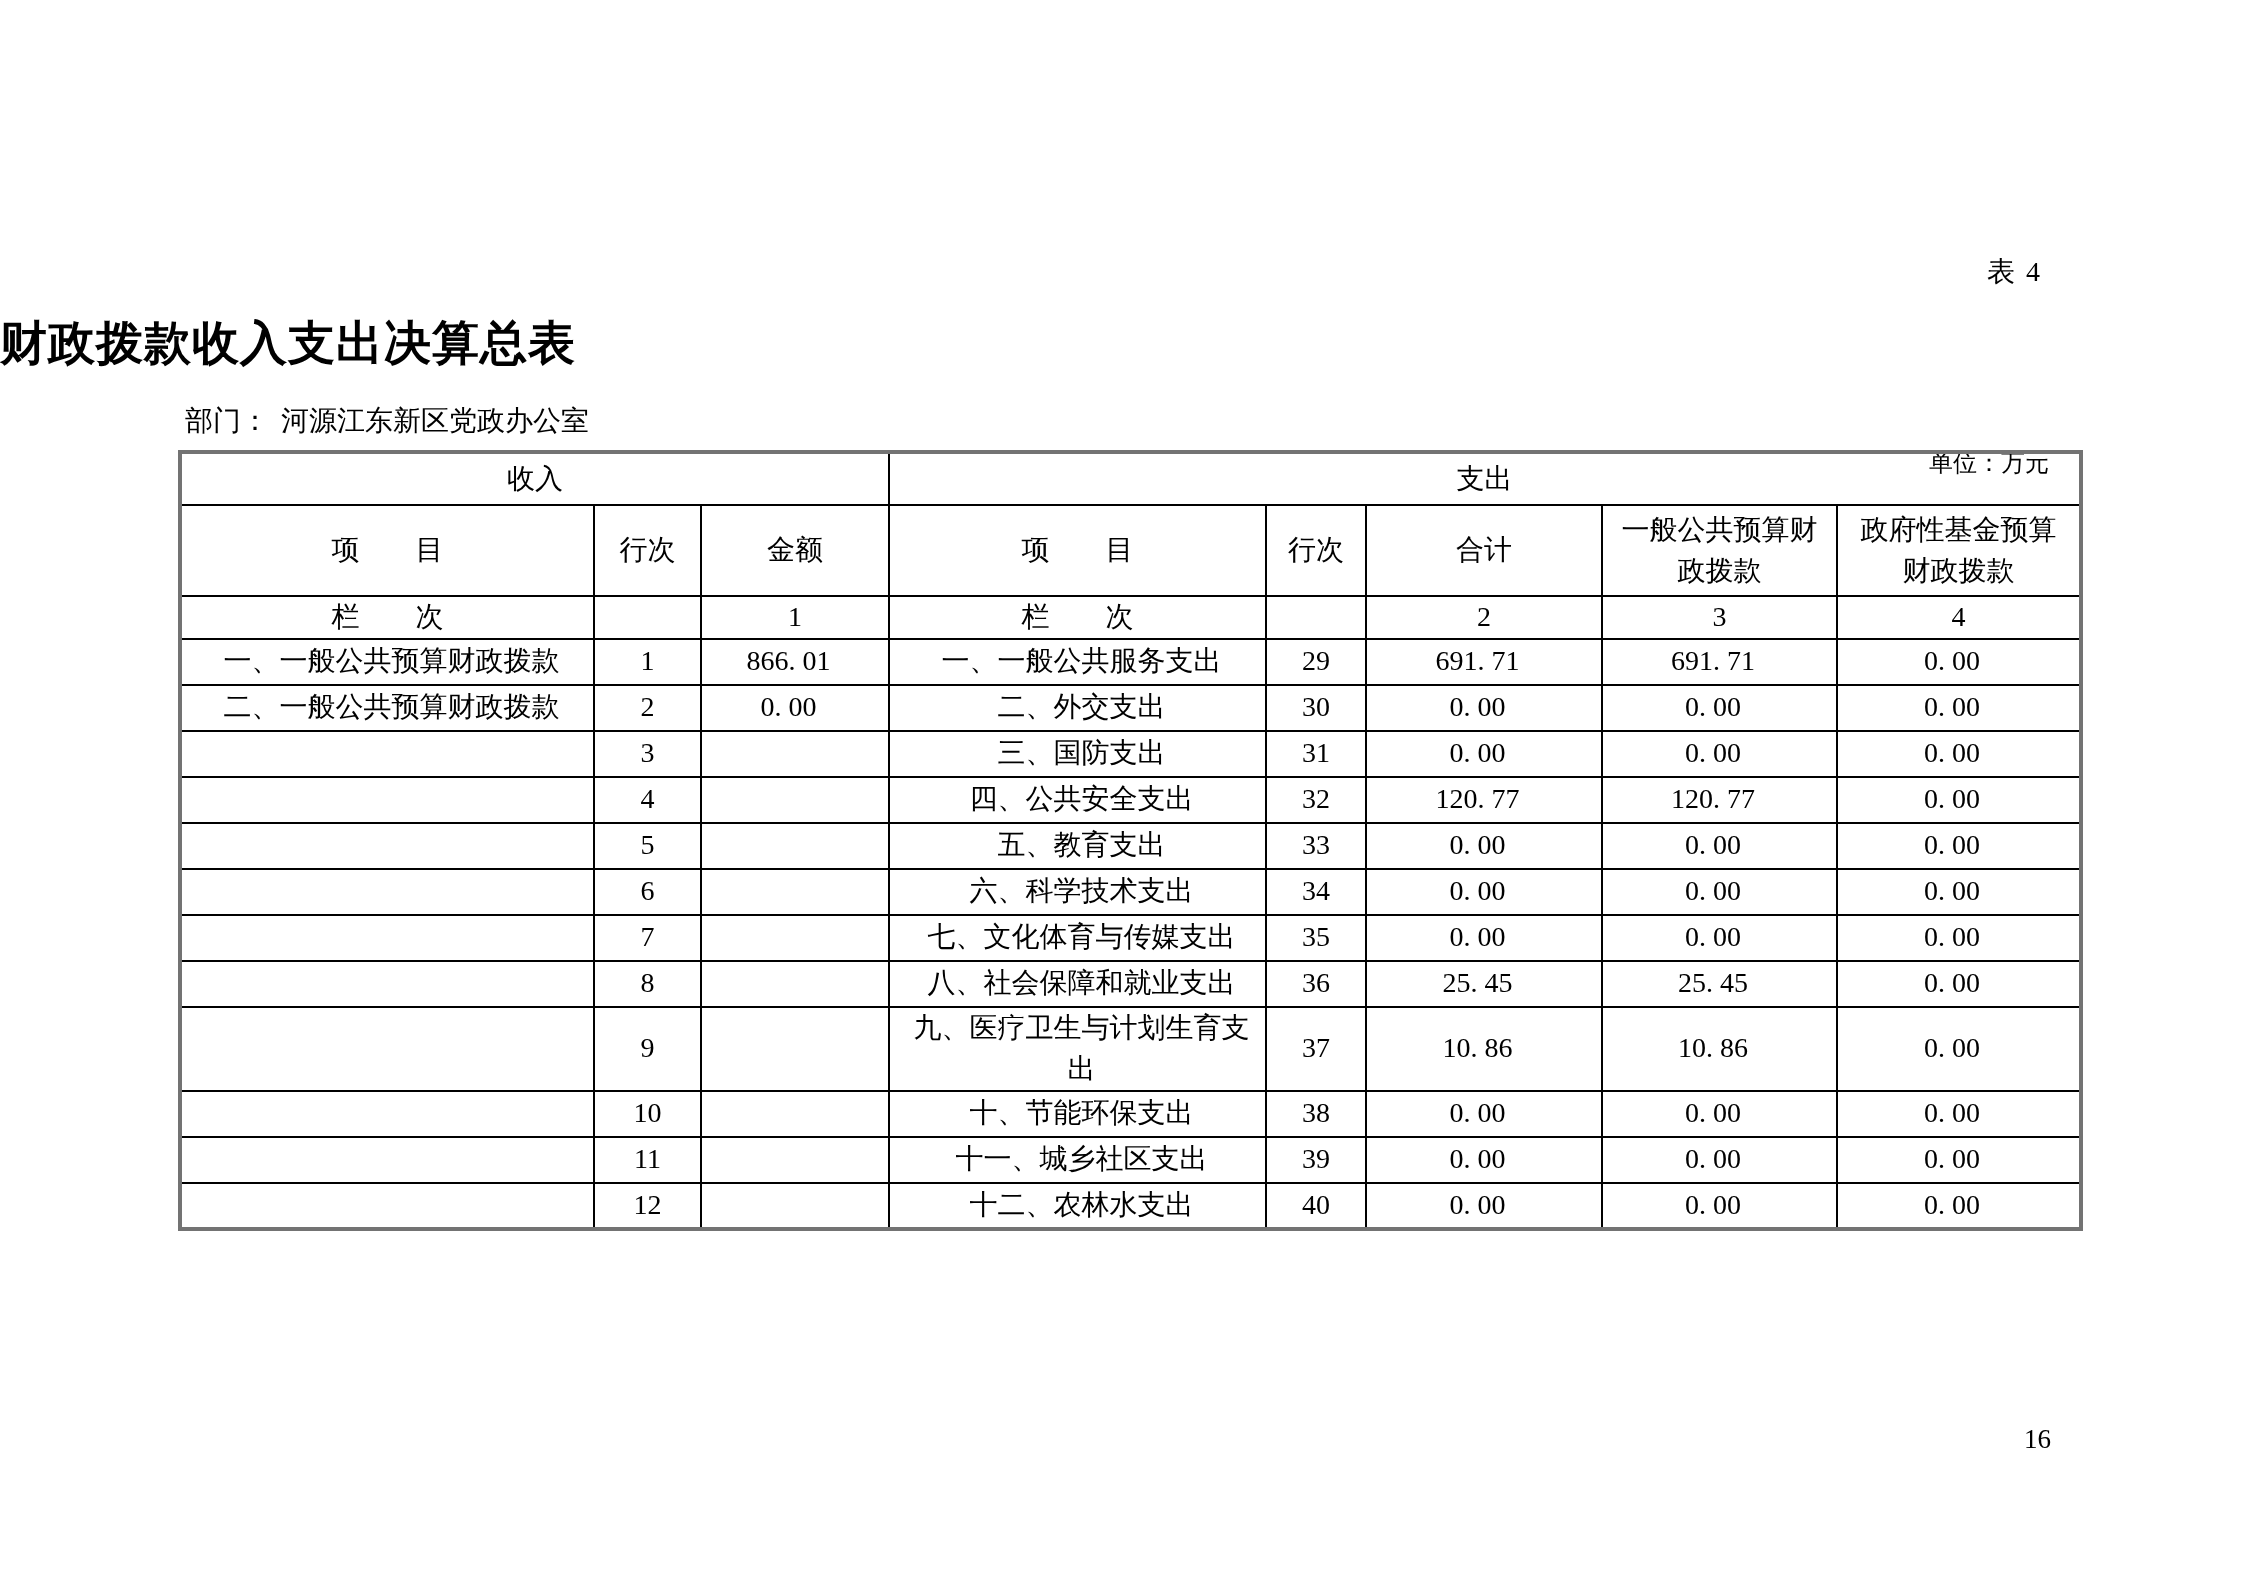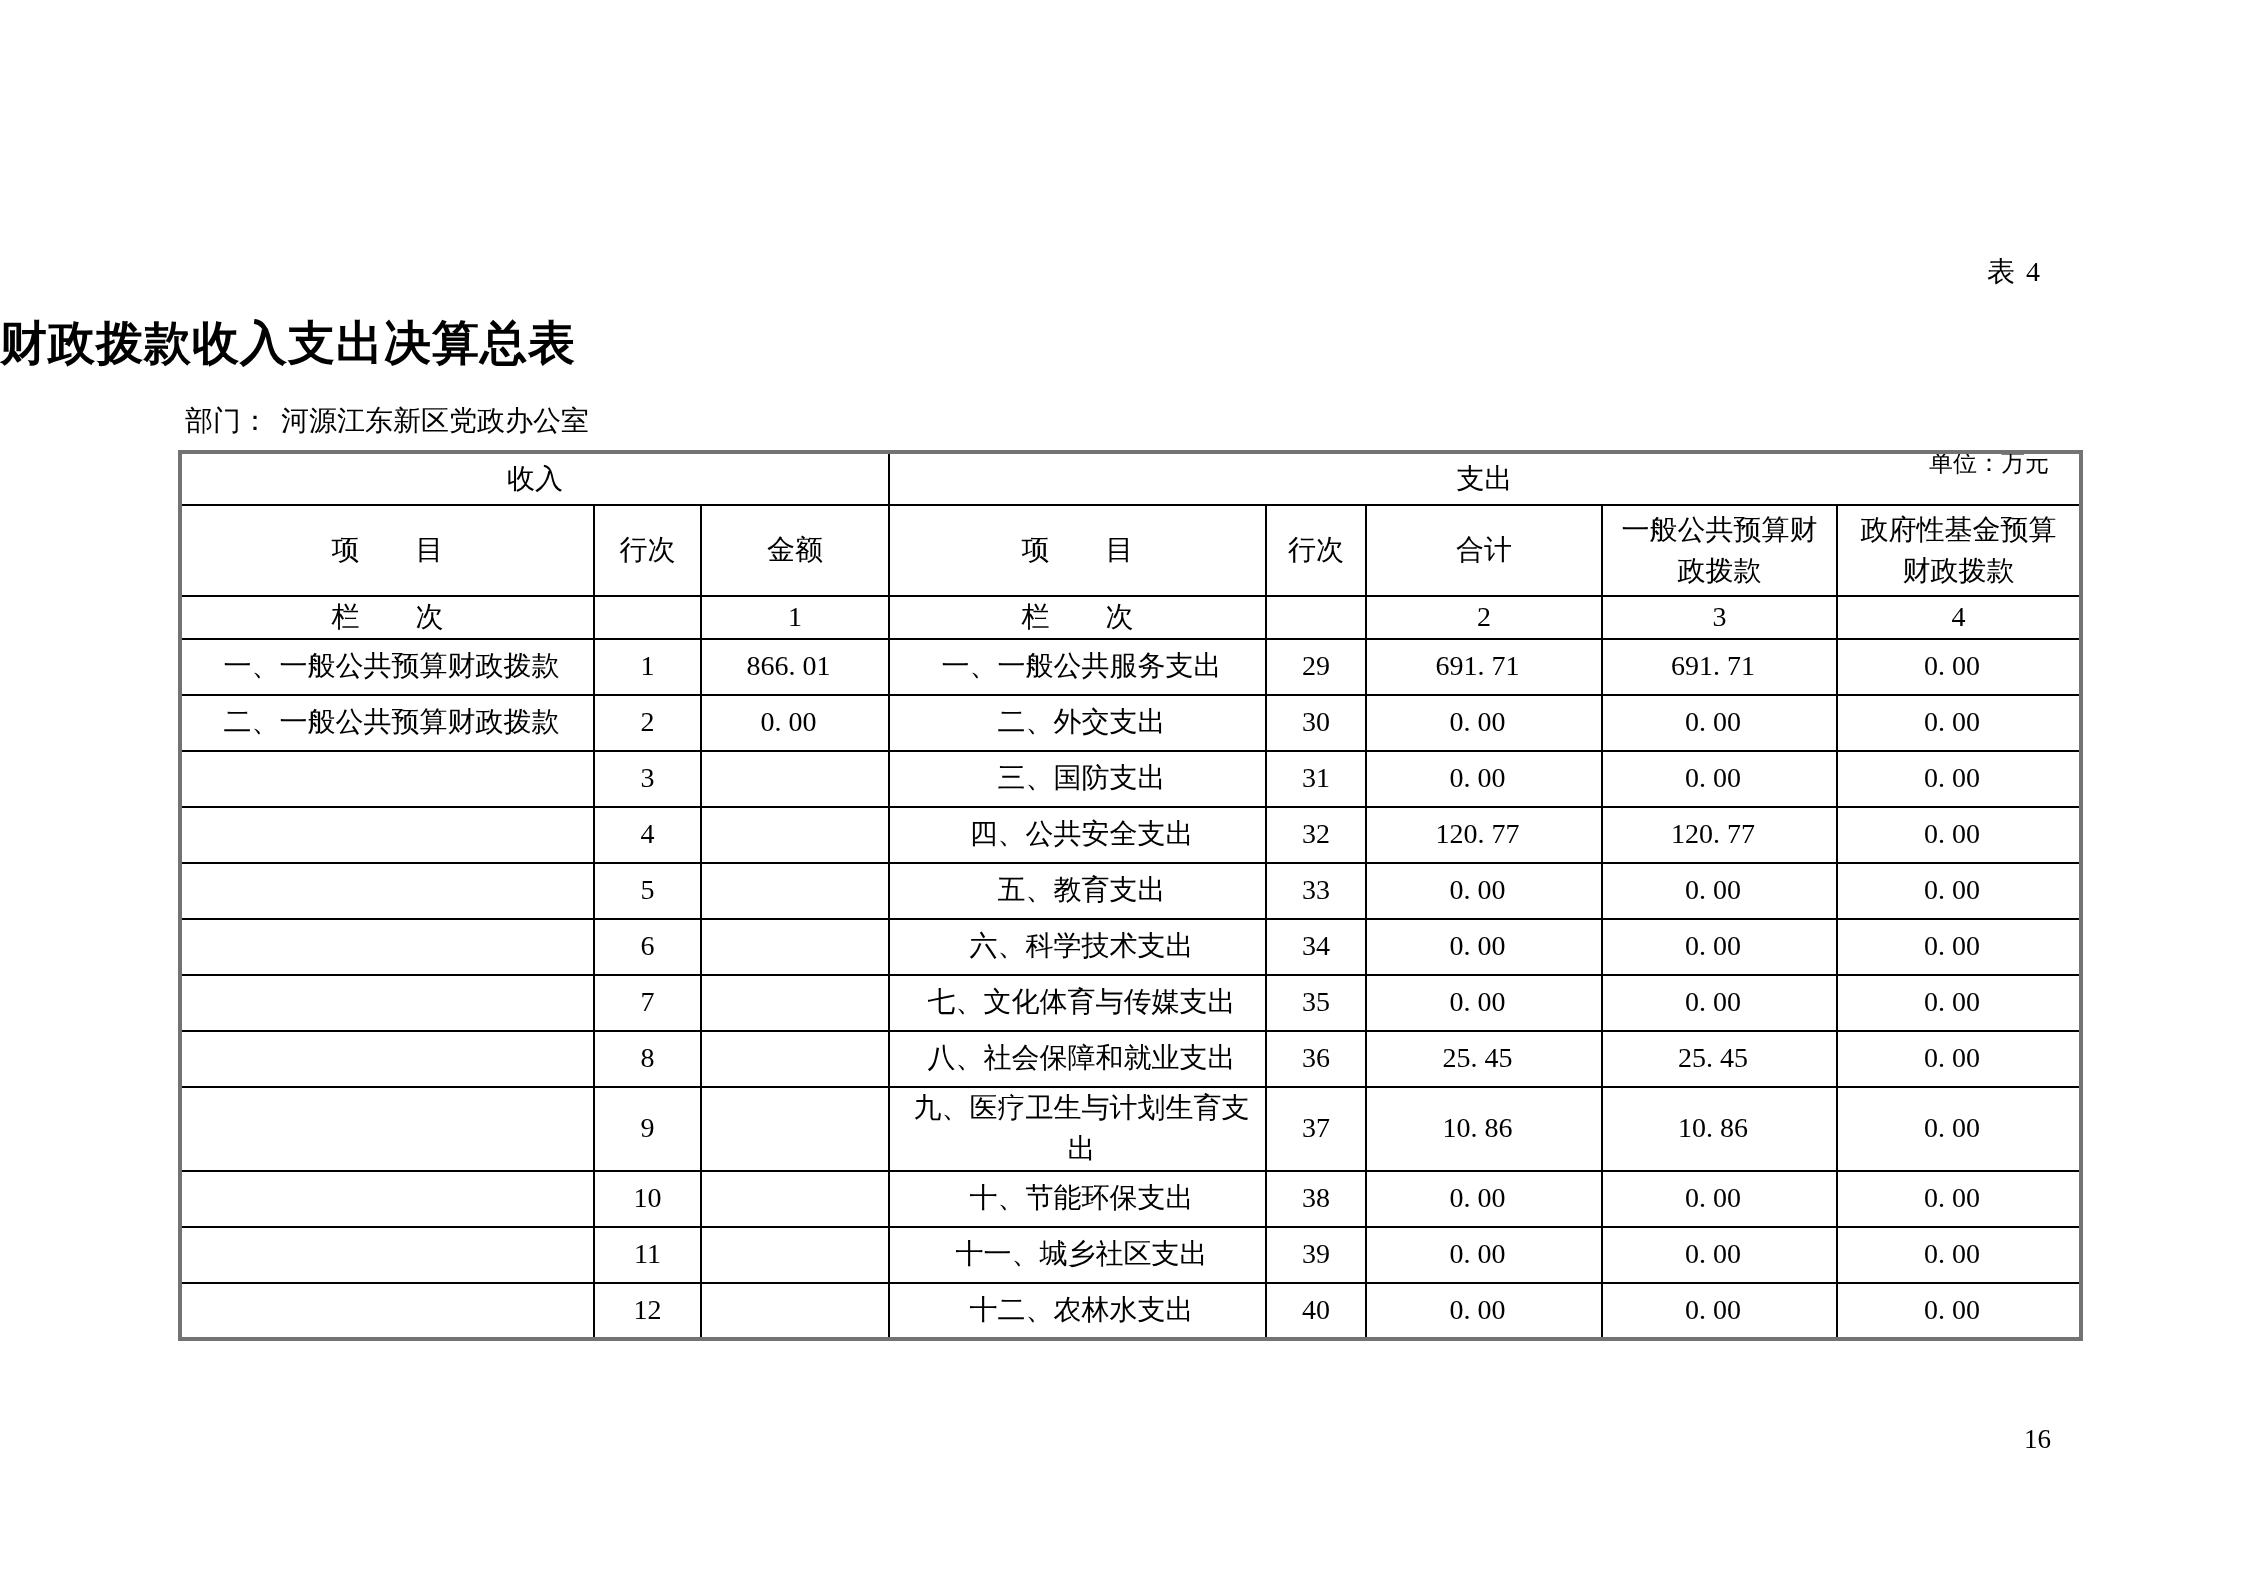--- a/index.html
+++ b/index.html
@@ -47,21 +47,21 @@
     text-align: center;
     vertical-align: middle;
     line-height: 1.45;
     overflow: hidden;
   }
   td.mid { border-left-width: 3px; }
 
   tr.h-sec  { height: 53px; }
   tr.h-head { height: 89px; }
   tr.h-rank { height: 40px; }
-  tr.h-data { height: 56px; }
+  tr.h-data { height: 46px; }
   tr.h-tall { height: 84px; }
 
   td.t-item {
     text-align: left;
     padding-left: 14px;
     padding-right: 6px;
     white-space: pre-line;
   }
   td.t-num {
     text-align: right;

